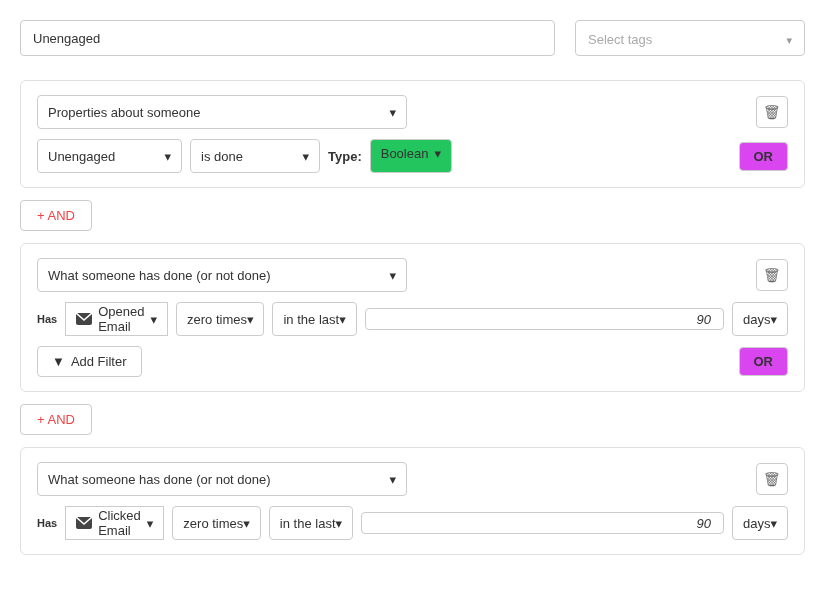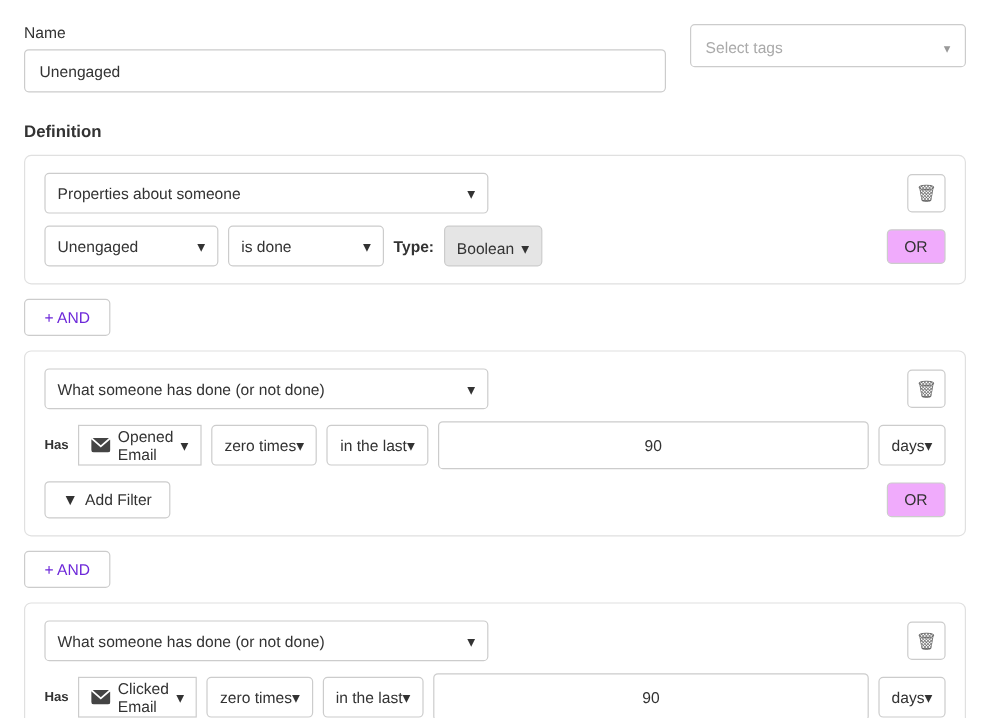--- a/index.html
+++ b/index.html
@@ -115,24 +115,24 @@
       font-weight: 600;
       color: #333;
       white-space: nowrap;
     }
 
     .boolean-select {
       border: 1px solid #ccc;
       border-radius: 4px;
       padding: 6px 10px;
       font-size: 13px;
-      background: #e5e5e5;
-      cursor: pointer;
-      display: flex;
-      align-items: flex-end;
+      background: #22c55e;
+      cursor: pointer;
+      display: flex;
+      align-items: flex-start;
       gap: 6px;
       height: 34px;
     }
 
     .delete-btn {
       border: 1px solid #ccc;
       border-radius: 4px;
       background: #fff;
       cursor: pointer;
       width: 32px;
@@ -141,37 +141,37 @@
       align-items: center;
       justify-content: center;
       color: #666;
       font-size: 14px;
       margin-left: auto;
     }
 
     .or-btn {
       border: 1px solid #ccc;
       border-radius: 4px;
-      background: #f0abfc;
+      background: #d946ef;
       cursor: pointer;
       padding: 6px 14px;
       font-size: 13px;
-      font-weight: 400;
+      font-weight: 700;
       color: #333;
       margin-left: auto;
     }
 
     .and-btn {
       border: 1px solid #ccc;
       border-radius: 4px;
       background: #fff;
       cursor: pointer;
       padding: 7px 16px;
       font-size: 13px;
-      color: #6d28d9;
+      color: #ef4444;
       display: inline-flex;
       align-items: center;
       gap: 4px;
       margin-bottom: 12px;
     }
 
     .has-label {
       font-size: 11px;
       font-weight: 600;
       color: #333;
@@ -216,48 +216,47 @@
       margin-top: 10px;
     }
 
     .number-input {
       border: 1px solid #ccc;
       border-radius: 4px;
       padding: 6px 8px;
       font-size: 13px;
       background: #fff;
       width: 60px;
-      height: 40px;
-      text-align: center;
+      height: 22px;
+      text-align: right;
+      font-style: italic;
     }
 
     .def-first-row {
       display: flex;
       align-items: center;
       justify-content: center;
     }
   </style>
 </head>
 <body>
 
 <div class="top-row">
   <div class="field-group name">
-    <label class="field-label">Name</label>
     <input type="text" style="height: 36px;" value="Unengaged">
   </div>
   <div class="field-group tags">
     <div class="select-box">
       <span class="select-placeholder">Select tags</span>
       <span class="chevron">▾</span>
     </div>
   </div>
 </div>
 
 <div>
-  <div class="section-label">Definition</div>
 
   
   <div class="definition-block">
     <div class="def-first-row">
       <div class="select-medium select-large">
         <span>Properties about someone</span>
         <span>▾</span>
       </div>
       <button class="delete-btn">
         <span>🗑</span>

